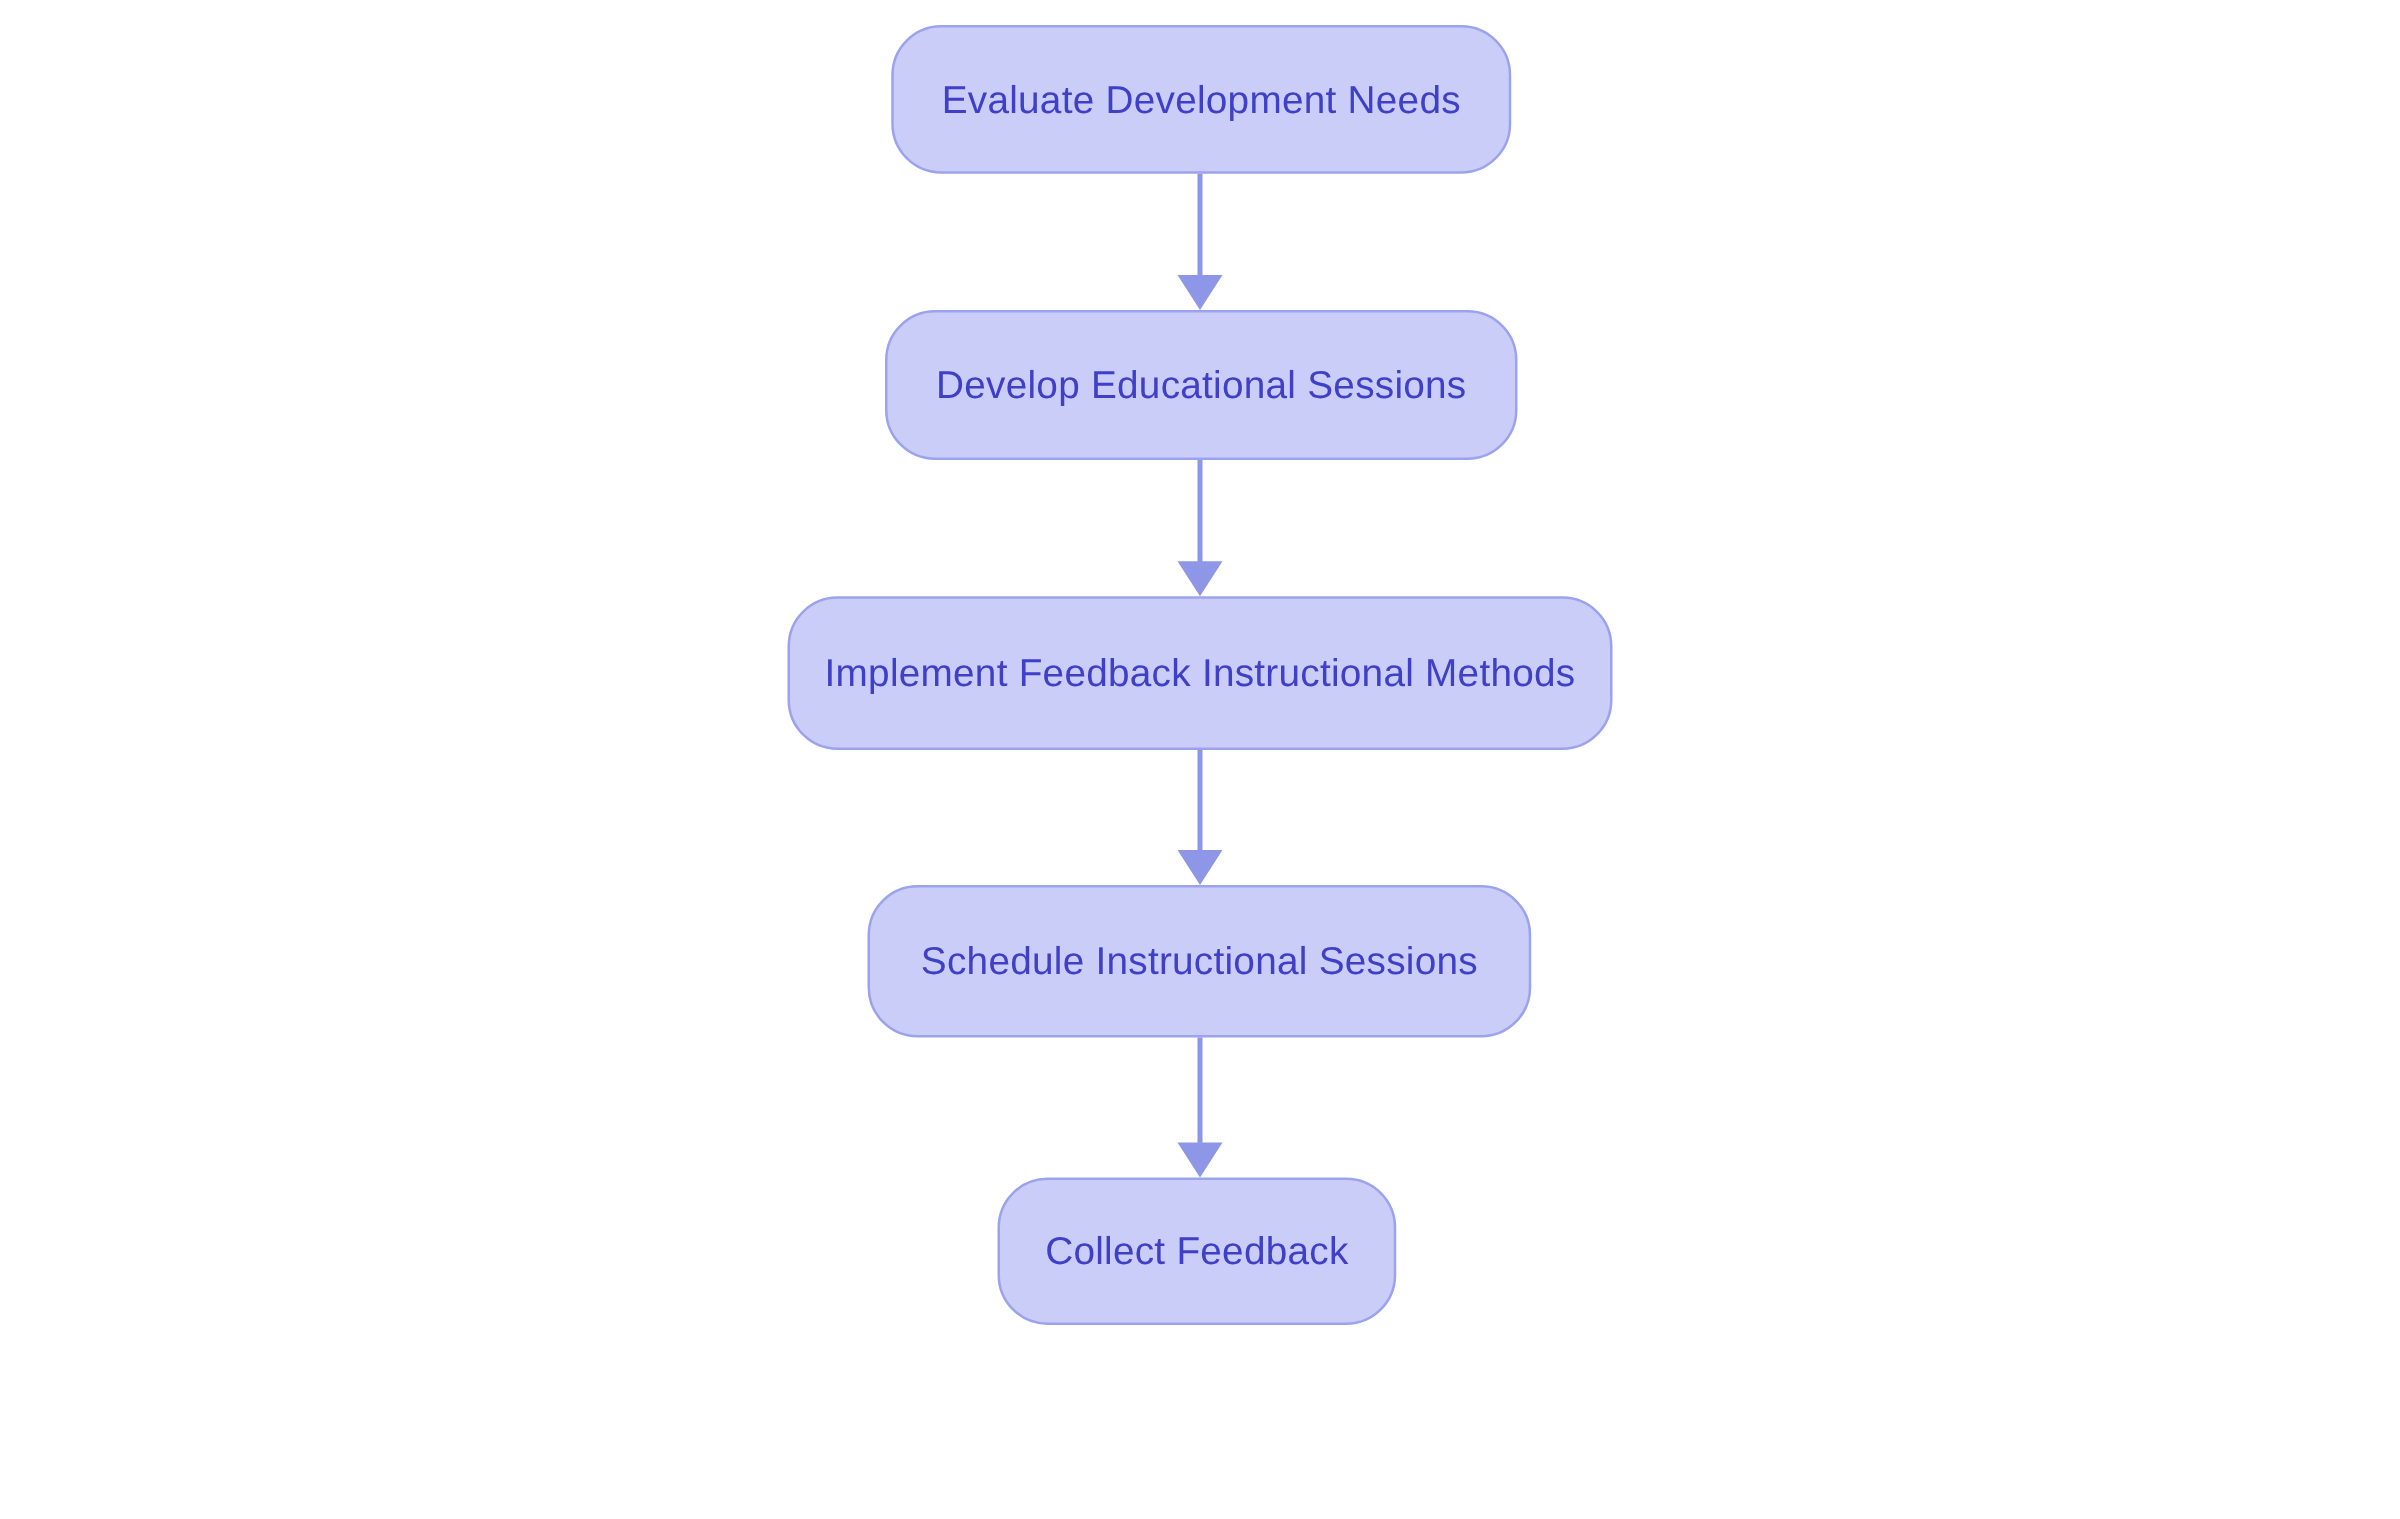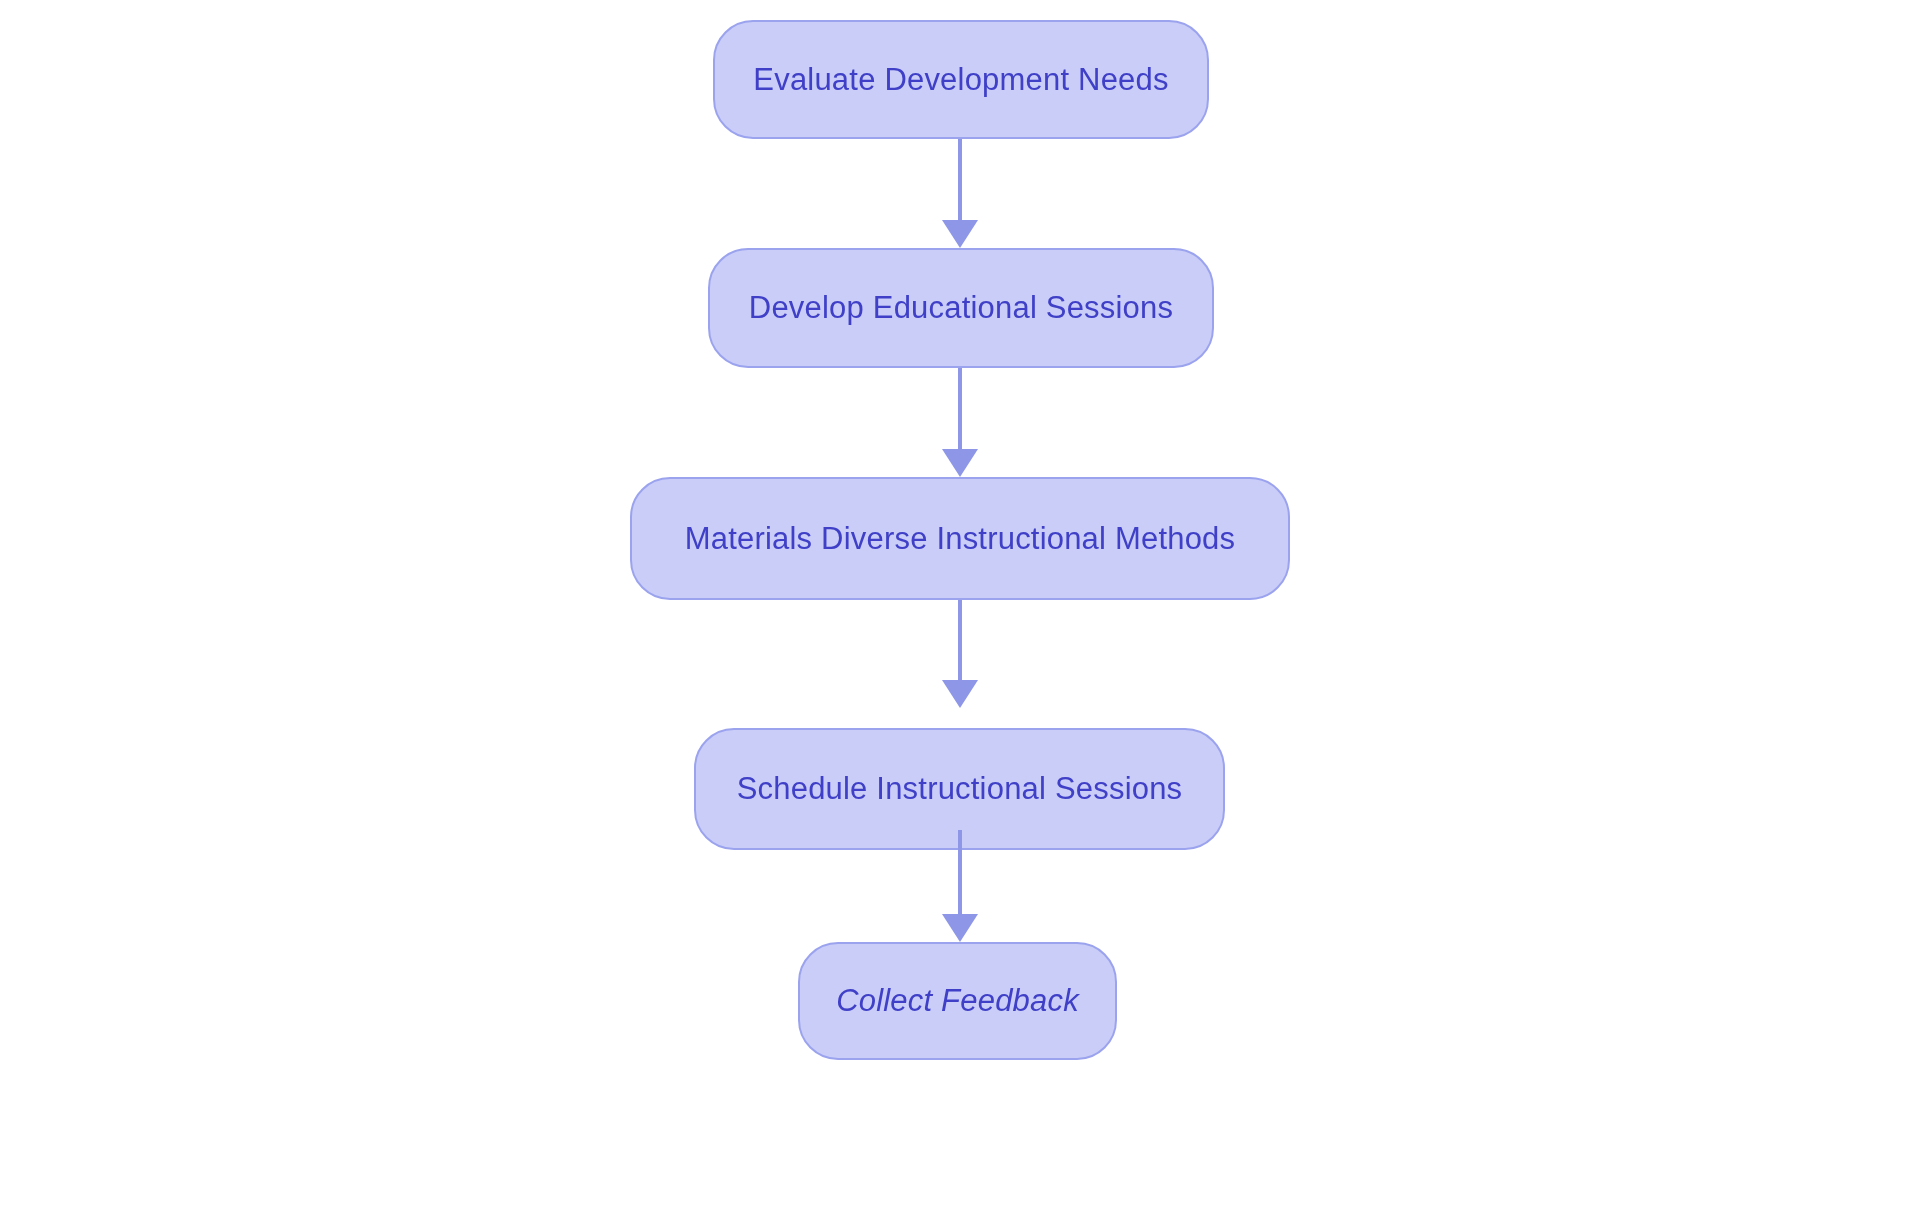--- a/index.html
+++ b/index.html
@@ -32,22 +32,22 @@
     letter-spacing: 0.2px;
     display: flex;
     align-items: center;
     justify-content: center;
     text-align: center;
     white-space: nowrap;
   }
   .node-1 { left: 713px; top:  20px; width: 496px; height: 119px; }
   .node-2 { left: 708px; top: 248px; width: 506px; height: 120px; }
   .node-3 { left: 630px; top: 477px; width: 660px; height: 123px; }
-  .node-4 { left: 694px; top: 728px; width: 531px; height: 122px; justify-content: center; }
-  .node-5 { left: 798px; top: 942px; width: 319px; height: 118px; font-style: italic; }
+  .node-4 { left: 694px; top: 708px; width: 531px; height: 122px; justify-content: center; }
+  .node-5 { left: 798px; top: 942px; width: 319px; height: 118px; }
 
   .arrow { position: absolute; width: 36px; left: 942px; }
   .arrow .line {
     position: absolute;
     left: 16px; top: 0; bottom: 26px;
     width: 4px;
     background: var(--arrow);
   }
   .arrow .head {
     position: absolute;
@@ -86,21 +86,21 @@
   <div class="node node-2">
     <span>Develop Educational Sessions</span>
   </div>
 
   <div class="arrow arrow-2">
     <div class="line"></div>
     <div class="head"></div>
   </div>
 
   <div class="node node-3">
-    <span>Materials Diverse Instructional Methods</span>
+    <span>Implement Feedback Instructional Methods</span>
   </div>
 
   <div class="arrow arrow-3">
     <div class="line"></div>
     <div class="head"></div>
   </div>
 
   <div class="node node-4">
     <span>Schedule Instructional Sessions</span>
   </div>

